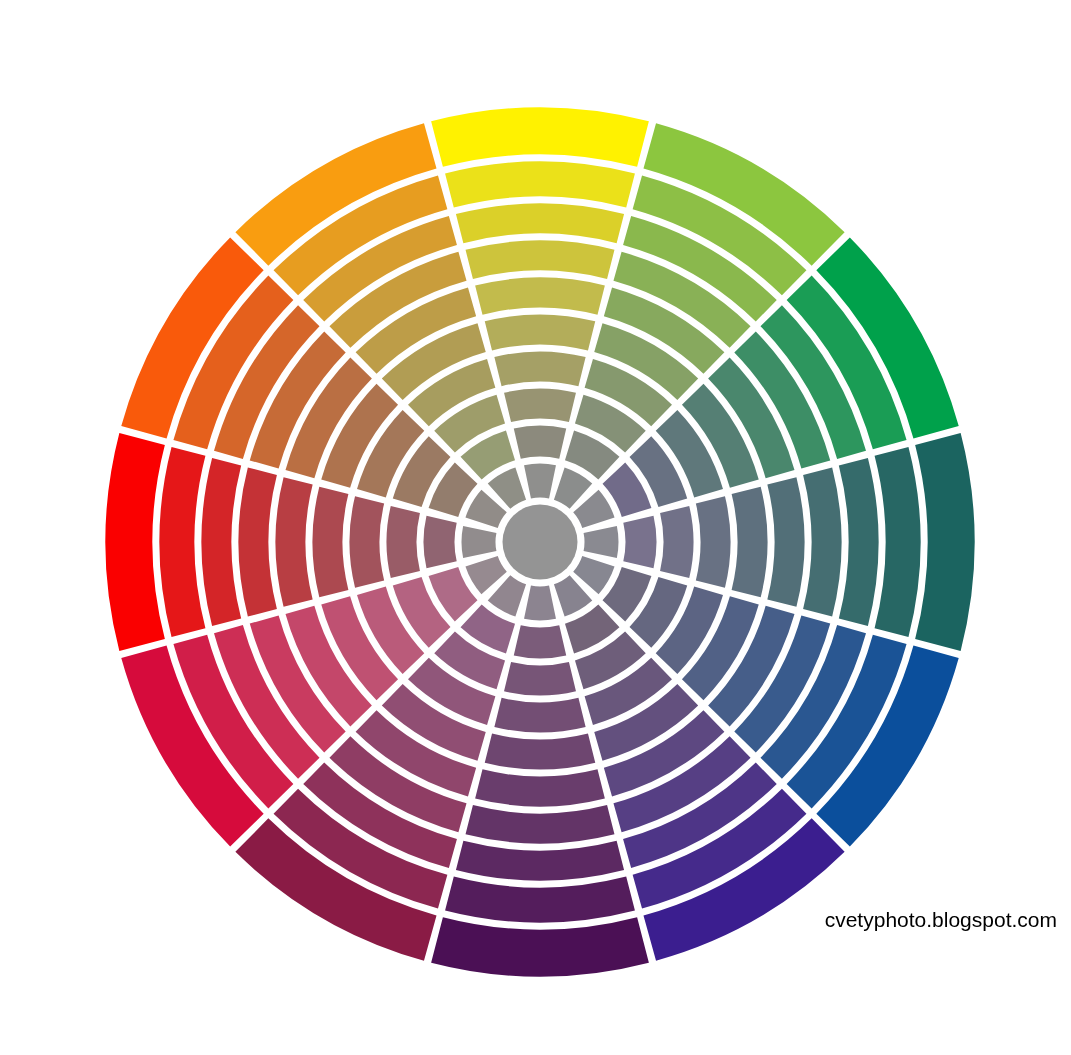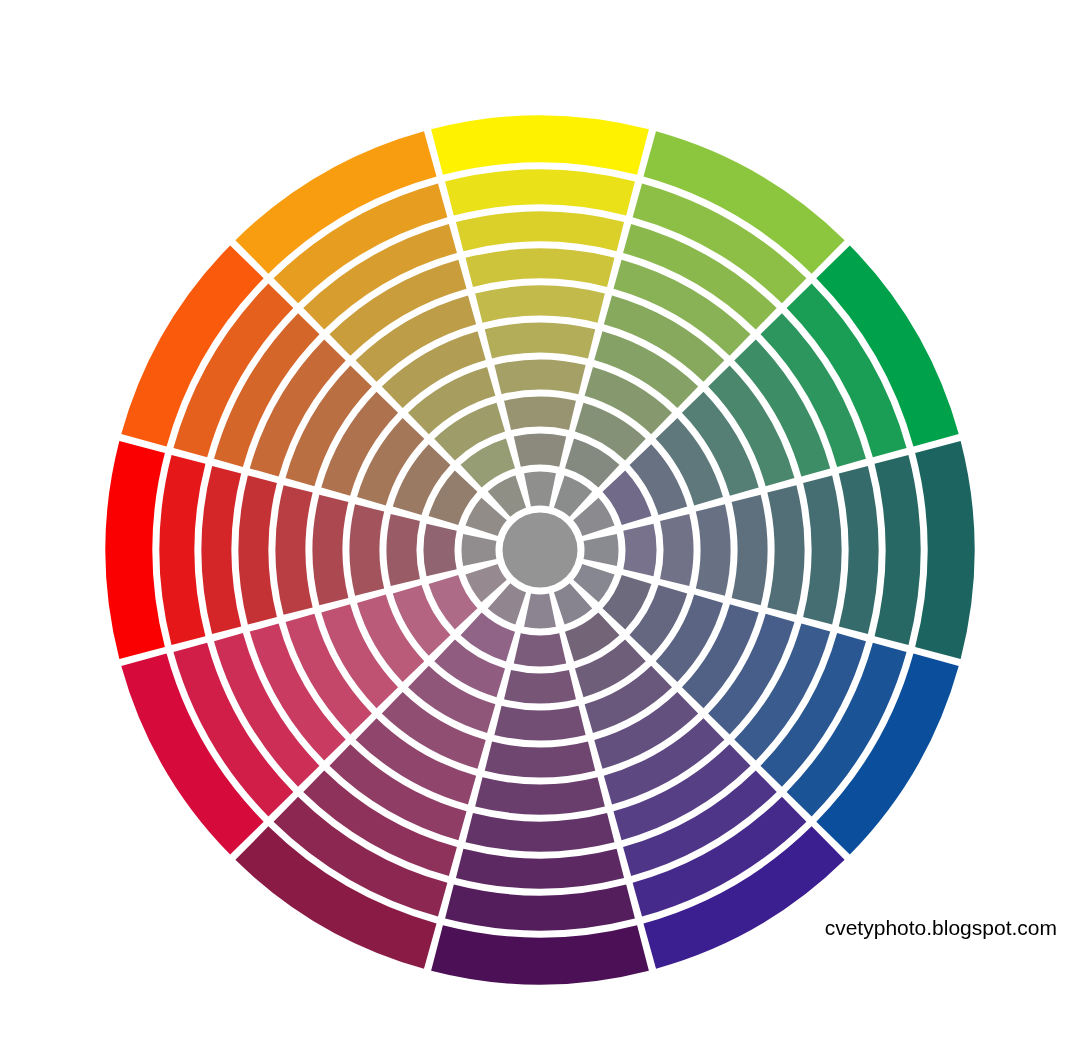--- a/index.html
+++ b/index.html
@@ -10,21 +10,21 @@
   body {
     width: 1071px;
     height: 1055px;
     position: relative;
     font-family: "Liberation Sans", sans-serif;
     overflow: hidden;
   }
   #wheel-stage {
     position: absolute;
     left: 0;
-    top: 8px;
+    top: 0;
     width: 1071px;
     height: 940px;
   }
   #color-wheel-svg {
     position: absolute;
     left: 0;
     top: 0;
     display: block;
   }
   #watermark {

